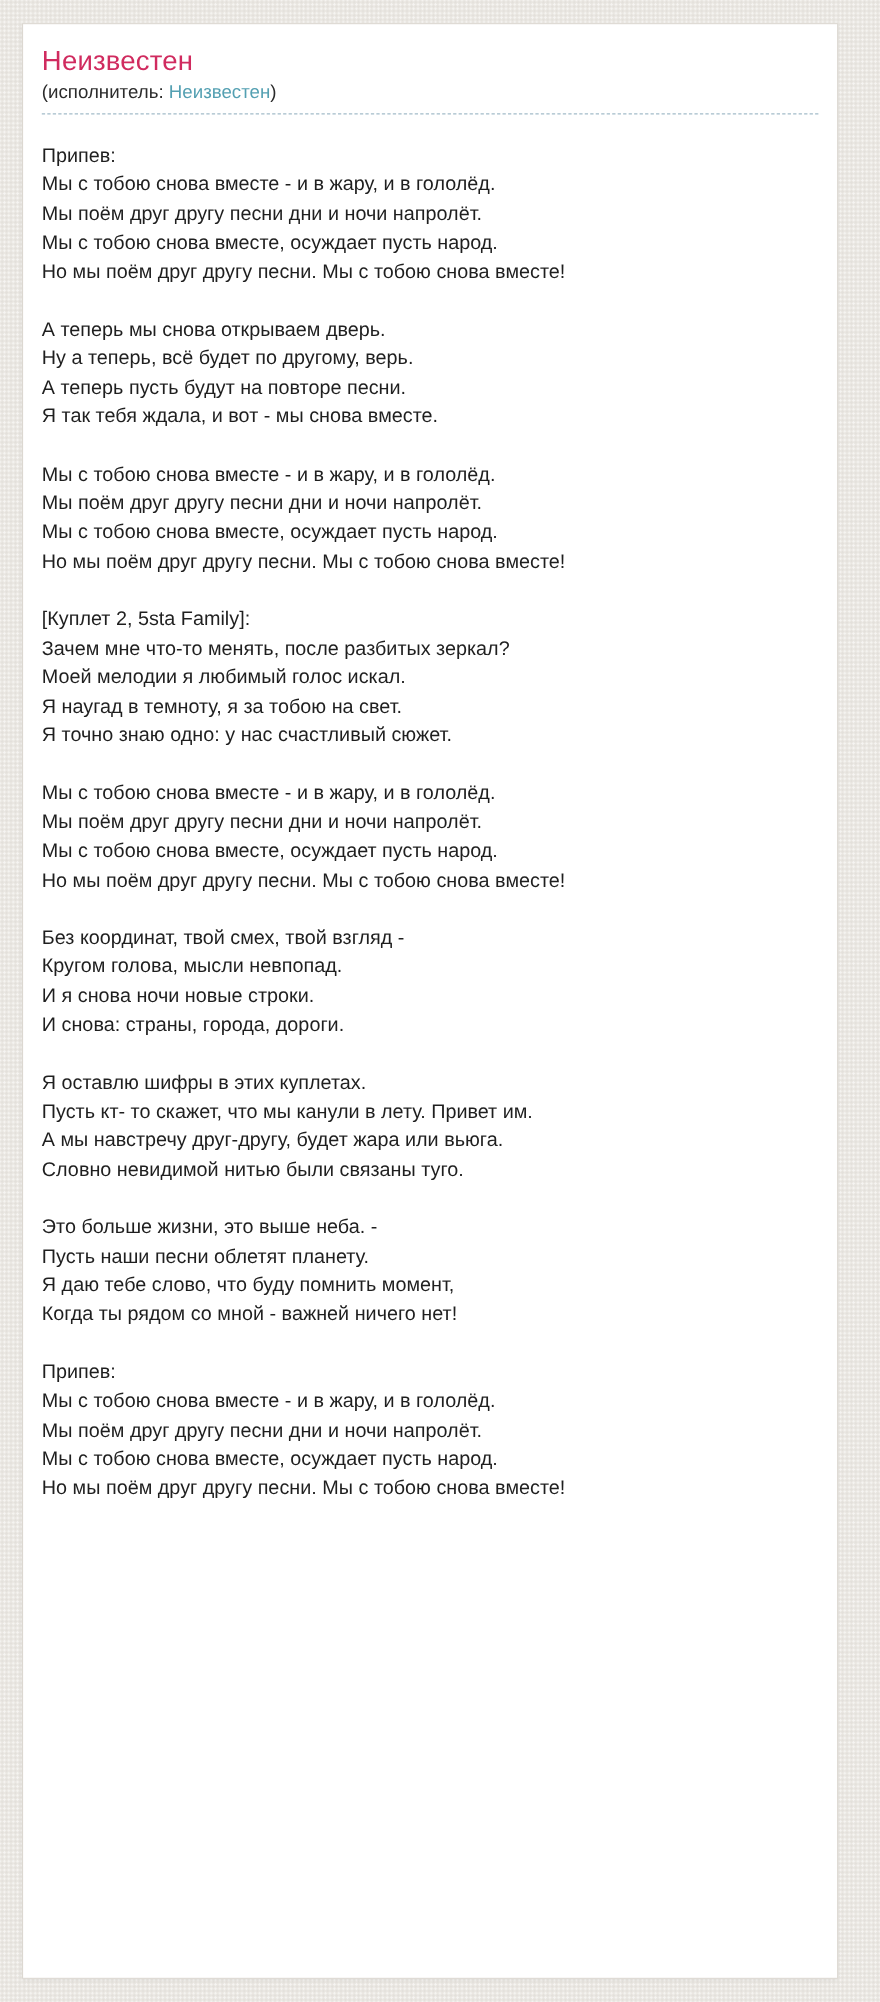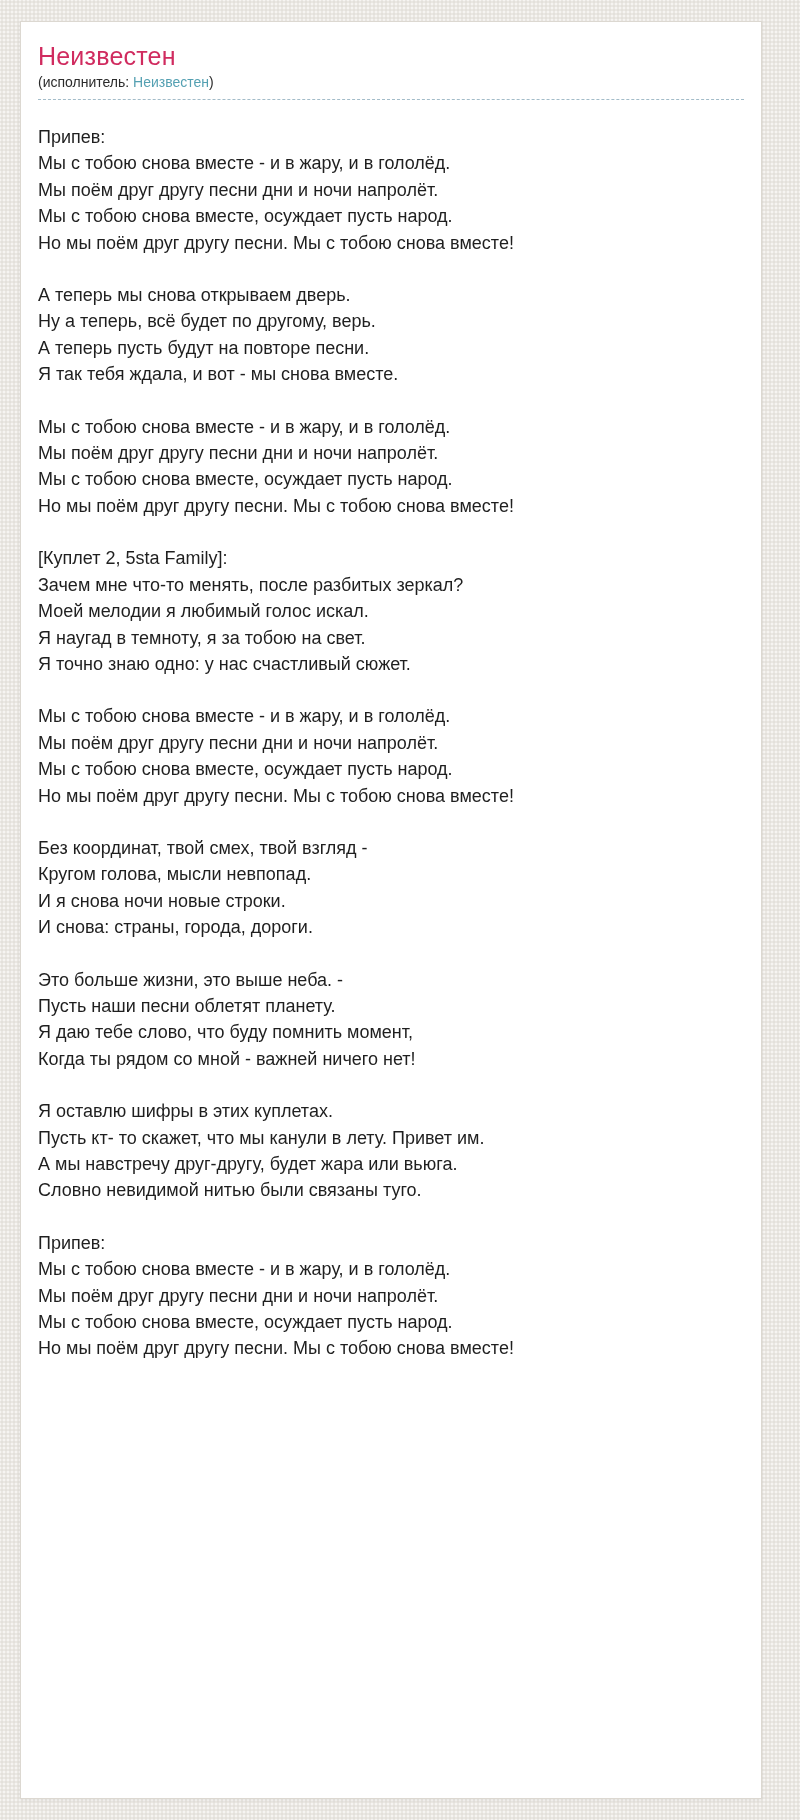--- a/index.html
+++ b/index.html
@@ -36,21 +36,21 @@
     padding-bottom: 9px;
   }
   .song-title {
     margin: 6px 0 3px 0;
     font-size: 25px;
     font-weight: 400;
     color: var(--title, #d02b5f);
     letter-spacing: 0.2px;
   }
   .song-subtitle {
-    font-size: 14px;
+    font-size: 17px;
     color: #2b2b2b;
   }
   .artist-link {
     color: var(--artist-link, #54a0b2);
     text-decoration: none;
     cursor: pointer;
   }
   .lyrics {
     margin-top: 0;
     font-size: 18px;
@@ -95,27 +95,27 @@
 Я наугад в темноту, я за тобою на свет.
 Я точно знаю одно: у нас счастливый сюжет.</p>
       <p>Мы с тобою снова вместе - и в жару, и в гололёд.
 Мы поём друг другу песни дни и ночи напролёт.
 Мы с тобою снова вместе, осуждает пусть народ.
 Но мы поём друг другу песни. Мы с тобою снова вместе!</p>
       <p>Без координат, твой смех, твой взгляд -
 Кругом голова, мысли невпопад.
 И я снова ночи новые строки.
 И снова: страны, города, дороги.</p>
+      <p>Я оставлю шифры в этих куплетах.
+Пусть кт- то скажет, что мы канули в лету. Привет им.
+А мы навстречу друг-другу, будет жара или вьюга.
+Словно невидимой нитью были связаны туго.</p>
       <p>Это больше жизни, это выше неба. -
 Пусть наши песни облетят планету.
 Я даю тебе слово, что буду помнить момент,
 Когда ты рядом со мной - важней ничего нет!</p>
-      <p>Я оставлю шифры в этих куплетах.
-Пусть кт- то скажет, что мы канули в лету. Привет им.
-А мы навстречу друг-другу, будет жара или вьюга.
-Словно невидимой нитью были связаны туго.</p>
       <p>Припев:
 Мы с тобою снова вместе - и в жару, и в гололёд.
 Мы поём друг другу песни дни и ночи напролёт.
 Мы с тобою снова вместе, осуждает пусть народ.
 Но мы поём друг другу песни. Мы с тобою снова вместе!</p>
     </div>
 </div>
 
 </body></html>

